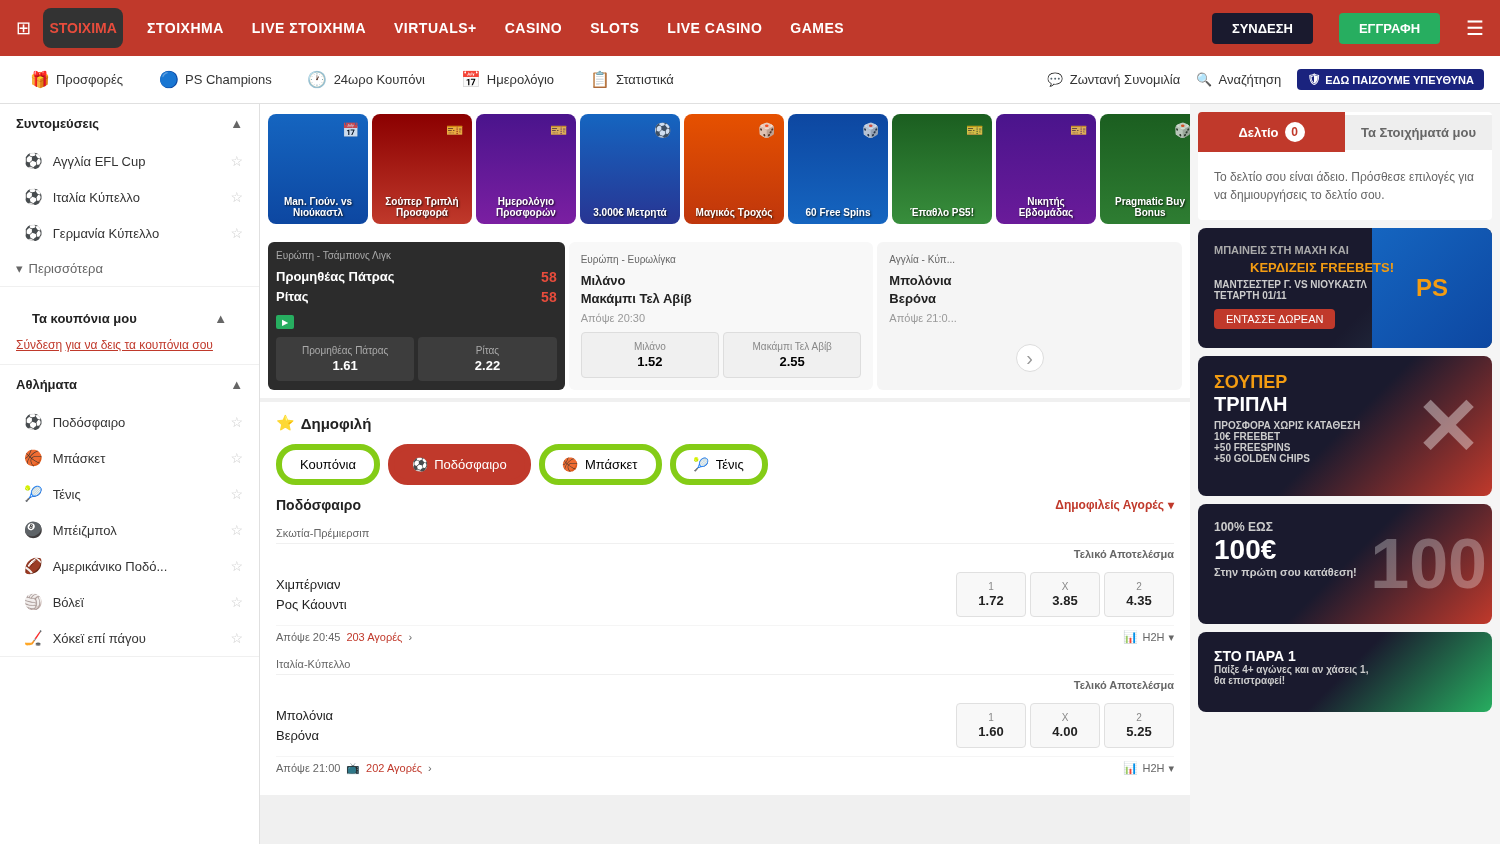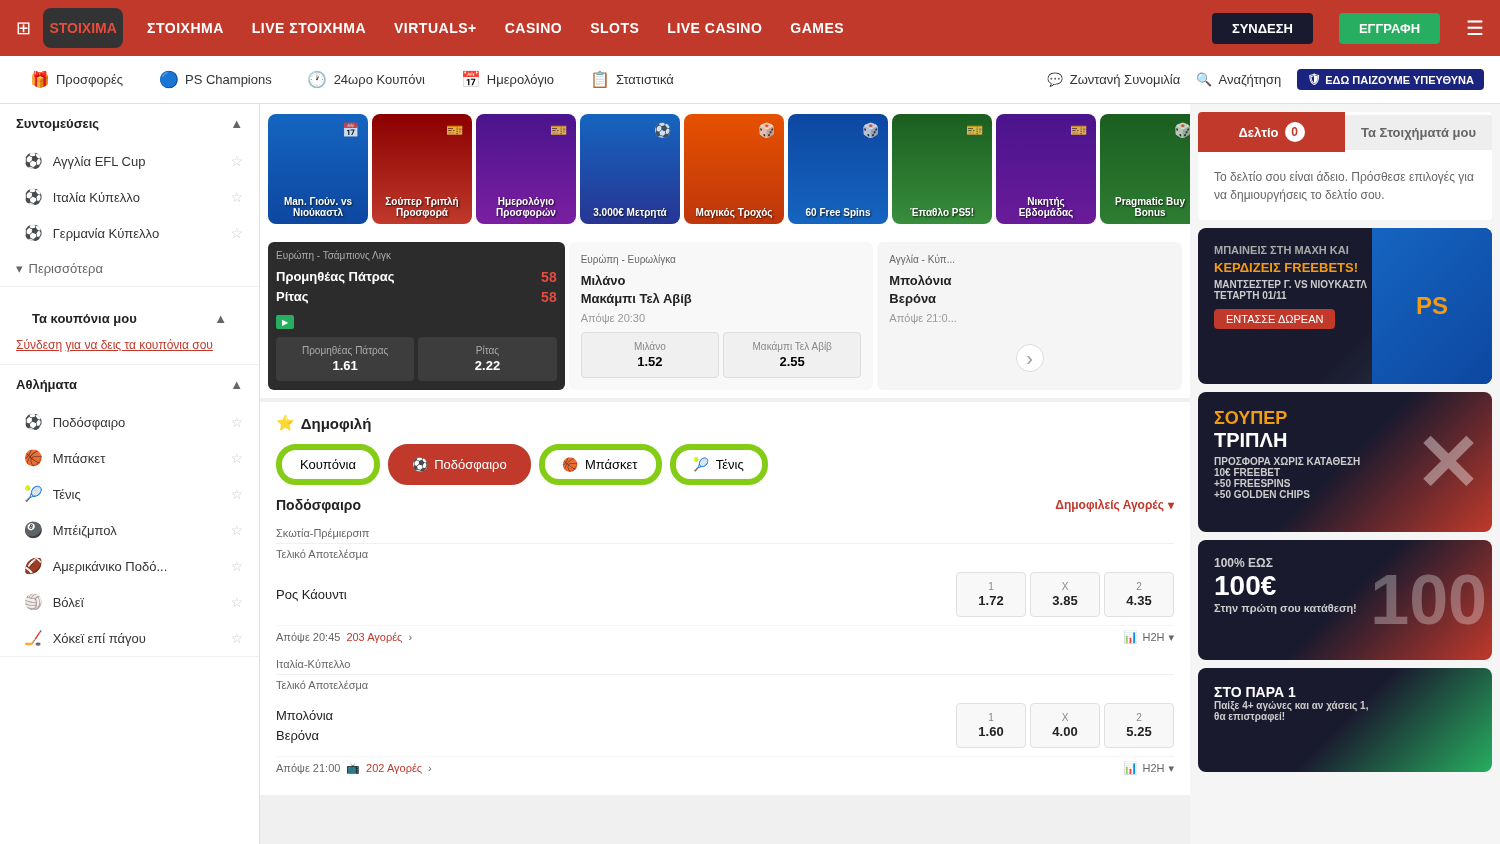--- a/index.html
+++ b/index.html
@@ -321,20 +321,22 @@
     .bet-team {
       font-size: 13px;
       font-weight: 500;
       line-height: 1.5;
     }
     .bet-result-label {
       font-size: 11px;
       color: #666;
       margin-bottom: 4px;
       display: flex;
+      justify-content: flex-end;
+      font-weight: bold;
     }
     .bet-odds {
       display: flex;
       gap: 4px;
     }
     .bet-odd-btn {
       min-width: 70px;
       padding: 8px 10px;
       border: 1px solid #e0e0e0;
       border-radius: 4px;
@@ -430,21 +432,21 @@
       color: #666;
       line-height: 1.5;
     }
     .promo-banner {
       border-radius: 8px;
       overflow: hidden;
       cursor: pointer;
     }
     .promo-banner-inner {
       width: 100%;
-      height: 156px;
+      height: 120px;
       display: flex;
       align-items: center;
       justify-content: center;
       color: white;
       font-weight: bold;
       font-size: 14px;
       position: relative;
       overflow: hidden;
     }
     .banner-ps { background: linear-gradient(135deg, #1a1a2e 60%, #2c3e50); }
@@ -850,20 +852,21 @@
           <span>▾</span>
         </div>
       </div>
 
       <div class="league-label">Σκωτία-Πρέμιερσιπ</div>
       <div class="bet-result-label">
         <span>Τελικό Αποτελέσμα</span>
       </div>
       <div class="bet-row">
         <div class="bet-teams">
+          <div class="bet-team">Χιμπέρνιαν</div>
           <div class="bet-team">Ρος Κάουντι</div>
         </div>
         <div class="bet-odds">
           <button class="bet-odd-btn">
             <span class="bet-odd-label">1</span>
             <span class="bet-odd-val">1.72</span>
           </button>
           <button class="bet-odd-btn">
             <span class="bet-odd-label">Χ</span>
             <span class="bet-odd-val">3.85</span>
@@ -937,21 +940,21 @@
         </div>
         <div class="bet-slip-tab2">Τα Στοιχήματά μου</div>
       </div>
       <div class="bet-slip-body">Το δελτίο σου είναι άδειο. Πρόσθεσε επιλογές για να δημιουργήσεις το δελτίο σου.</div>
     </div>
 
     <div class="promo-banner">
       <div class="promo-banner-inner banner-ps">
         <div class="banner-text">
           <div style="font-size:11px;color:#aaa;margin-bottom:4px;">ΜΠΑΙΝΕΙΣ ΣΤΗ ΜΑΧΗ ΚΑΙ</div>
-          <div style="font-size:13px;font-weight:bold;color:#f39c12;">ΚΕΡΔΙΖΕΙΣ FREEBETS!</div>
+          <div style="font-size:13px;font-weight:bold;color:#f39c12;margin-left:36px;">ΚΕΡΔΙΖΕΙΣ FREEBETS!</div>
           <div style="font-size:10px;color:#ccc;margin-top:4px;">ΜΑΝΤΣΕΣΤΕΡ Γ. VS ΝΙΟΥΚΑΣΤΛ<br>ΤΕΤΑΡΤΗ 01/11</div>
           <button style="margin-top:8px;background:#c0392b;color:white;border:none;padding:4px 12px;border-radius:4px;font-size:11px;cursor:pointer;">ΕΝΤΑΣΣΕ ΔΩΡΕΑΝ</button>
         </div>
         <div style="position:absolute;right:0;top:0;bottom:0;width:120px;background:linear-gradient(135deg,#1565c0,#0d47a1);display:flex;align-items:center;justify-content:center;margin-left:32px;">
           <span style="color:#f39c12;font-size:24px;font-weight:900;">PS</span>
         </div>
       </div>
     </div>
 
     <div class="promo-banner">
@@ -970,21 +973,21 @@
         <div class="banner-text">
           <div style="font-size:12px;color:#ccc;">100% ΕΩΣ</div>
           <div style="font-size:28px;font-weight:900;color:white;">100€</div>
           <div style="font-size:11px;color:#ccc;">Στην πρώτη σου κατάθεση!</div>
         </div>
         <div class="banner-big-text" style="font-size:70px;right:5px;">100</div>
       </div>
     </div>
 
     <div class="promo-banner">
-      <div class="promo-banner-inner banner-para" style="height:104px;">
+      <div class="promo-banner-inner banner-para" style="height:80px;">
         <div class="banner-text">
           <div style="font-size:14px;font-weight:900;color:white;">ΣΤΟ ΠΑΡΑ 1</div>
           <div style="font-size:10px;color:#ccc;">Παίξε 4+ αγώνες και αν χάσεις 1,<br>θα επιστραφεί!</div>
         </div>
       </div>
     </div>
   </div>
 
 </div>
 

